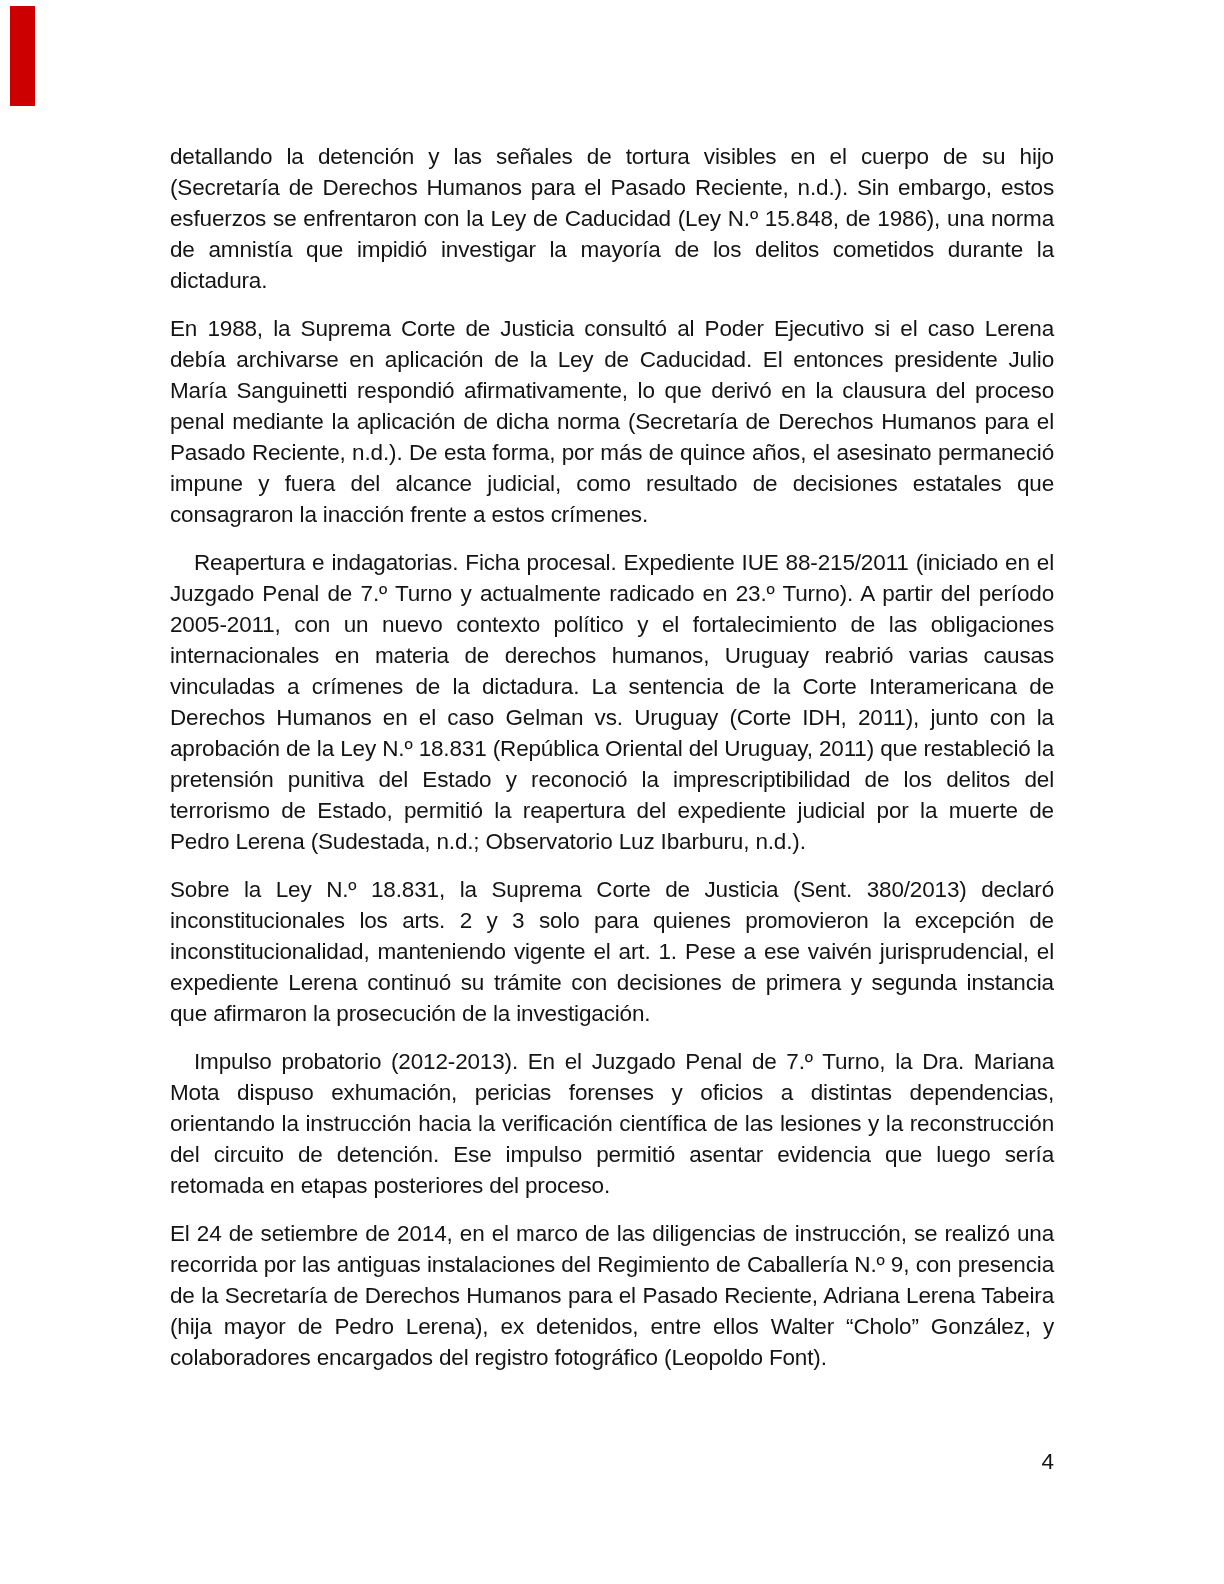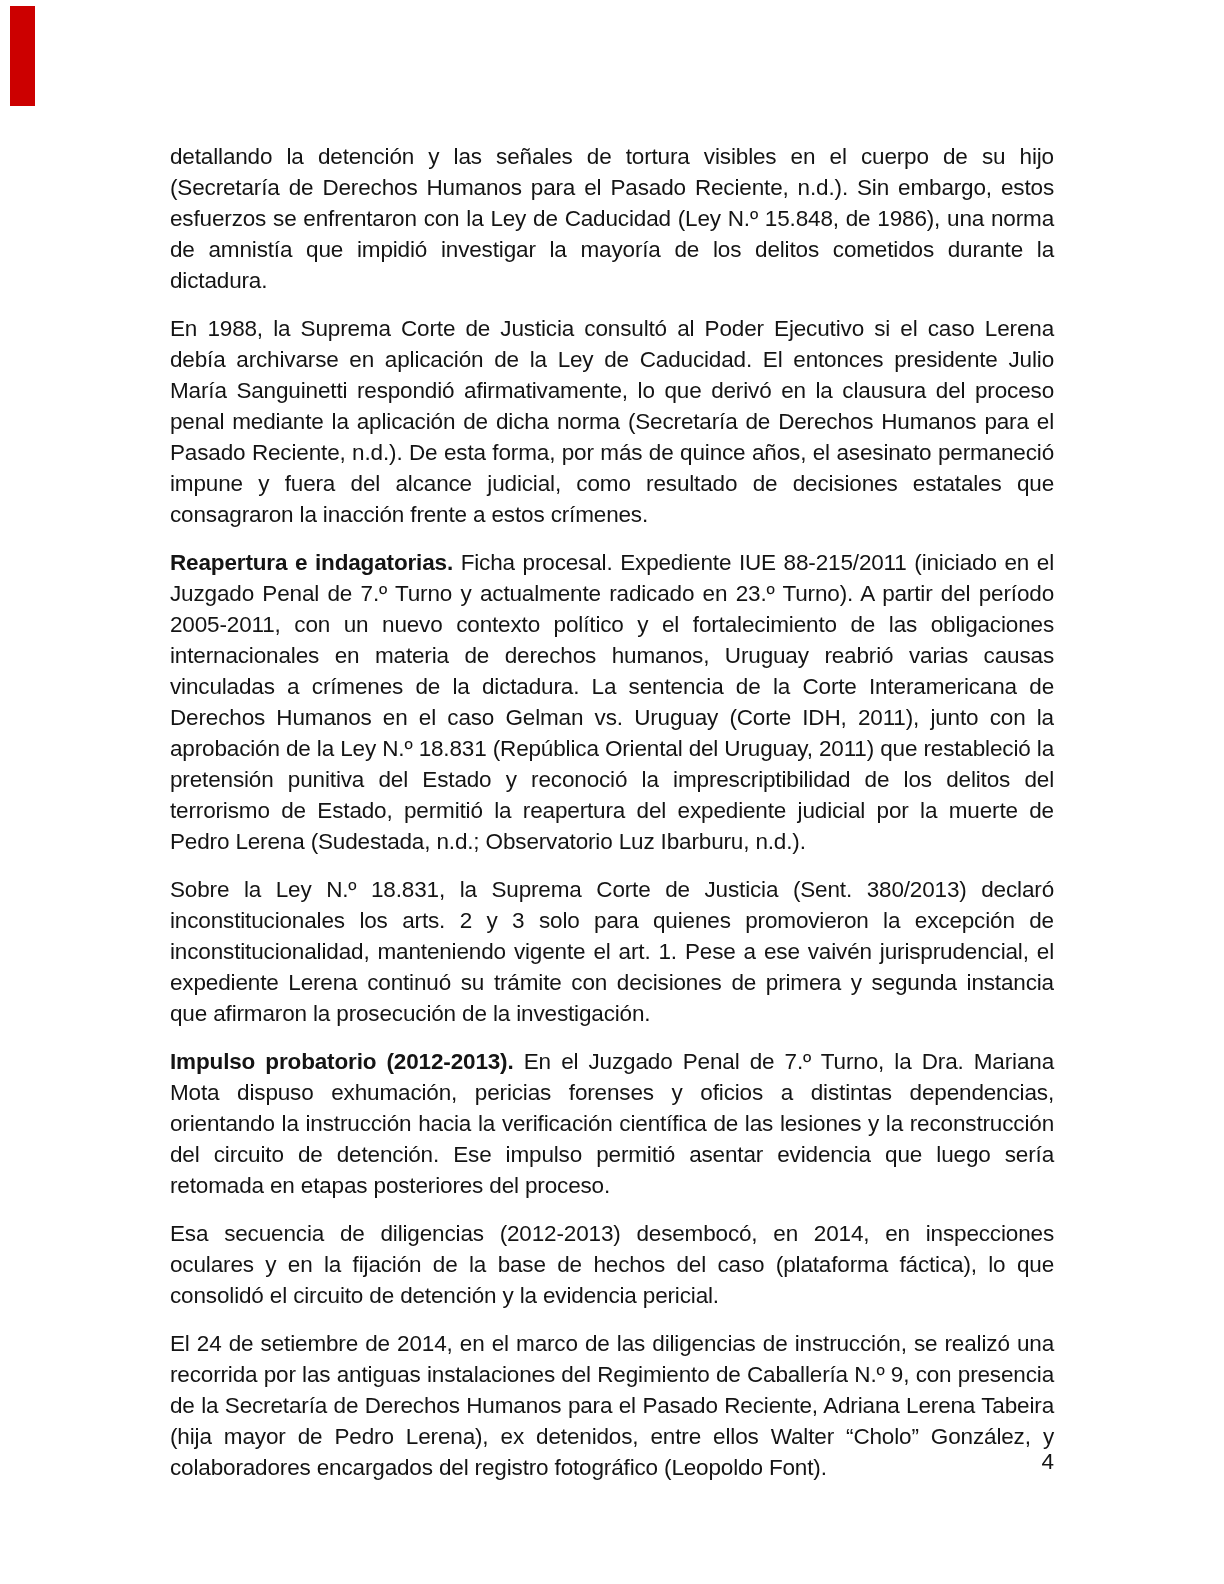--- a/index.html
+++ b/index.html
@@ -31,21 +31,21 @@
       width: 884px;
     }
     .text-block p {
       margin: 0 0 17px 0;
       font-size: 22.5px;
       line-height: 31px;
       letter-spacing: -0.15px;
       text-align: justify;
       text-justify: inter-word;
     }
-    .run-bold { font-weight: 700; }
+    .run-bold { font-weight: 400; margin-left: 24px; }
     .run-italic { }
     .page-number {
       position: absolute;
       left: 170px;
       top: 1446px;
       width: 884px;
       text-align: right;
       font-size: 22.5px;
       line-height: 31px;
     }
@@ -62,21 +62,20 @@
     <p><span>detallando la detención y las señales de tortura visibles en el cuerpo de su hijo (Secretaría de Derechos Humanos para el Pasado Reciente, n.d.). Sin embargo, estos esfuerzos se enfrentaron con la Ley de Caducidad (Ley N.º 15.848, de 1986), una norma de amnistía que impidió investigar la mayoría de los delitos cometidos durante la dictadura.</span></p>
 
     <p><span>En 1988, la Suprema Corte de Justicia consultó al Poder Ejecutivo si el caso Lerena debía archivarse en aplicación de la Ley de Caducidad. El entonces presidente Julio María Sanguinetti respondió afirmativamente, lo que derivó en la clausura del proceso penal mediante la aplicación de dicha norma (Secretaría de Derechos Humanos para el Pasado Reciente, n.d.). De esta forma, por más de quince años, el asesinato permaneció impune y fuera del alcance judicial, como resultado de decisiones estatales que consagraron la inacción frente a estos crímenes.</span></p>
 
     <p><span class="run-bold">Reapertura e indagatorias.</span><span> Ficha procesal. Expediente IUE 88-215/2011 (iniciado en el Juzgado Penal de 7.º Turno y actualmente radicado en 23.º Turno). A partir del período 2005-2011, con un nuevo contexto político y el fortalecimiento de las obligaciones internacionales en materia de derechos humanos, Uruguay reabrió varias causas vinculadas a crímenes de la dictadura. La sentencia de la Corte Interamericana de Derechos Humanos en el caso </span><span class="run-italic">Gelman vs. Uruguay</span><span> (Corte IDH, 2011), junto con la aprobación de la Ley N.º 18.831 (República Oriental del Uruguay, 2011) que restableció la pretensión punitiva del Estado y reconoció la imprescriptibilidad de los delitos del terrorismo de Estado, permitió la reapertura del expediente judicial por la muerte de Pedro Lerena (Sudestada, n.d.; Observatorio Luz Ibarburu, n.d.).</span></p>
 
     <p><span>Sobre la Ley N.º 18.831, la Suprema Corte de Justicia (Sent. 380/2013) declaró inconstitucionales los arts. 2 y 3 solo para quienes promovieron la excepción de inconstitucionalidad, manteniendo vigente el art. 1. Pese a ese vaivén jurisprudencial, el expediente Lerena continuó su trámite con decisiones de primera y segunda instancia que afirmaron la prosecución de la investigación.</span></p>
 
     <p><span class="run-bold">Impulso probatorio (2012-2013).</span><span> En el Juzgado Penal de 7.º Turno, la Dra. Mariana Mota dispuso exhumación, pericias forenses y oficios a distintas dependencias, orientando la instrucción hacia la verificación científica de las lesiones y la reconstrucción del circuito de detención. Ese impulso permitió asentar evidencia que luego sería retomada en etapas posteriores del proceso.</span></p>
 
-    <p><span>Esa secuencia de diligencias (2012-2013) desembocó, en 2014, en inspecciones oculares y en la fijación de la base de hechos del caso (plataforma fáctica), lo que consolidó el circuito de detención y la evidencia pericial.</span></p>
 
     <p><span>El 24 de setiembre de 2014, en el marco de las diligencias de instrucción, se realizó una recorrida por las antiguas instalaciones del Regimiento de Caballería N.º 9, con presencia de la Secretaría de Derechos Humanos para el Pasado Reciente, Adriana Lerena Tabeira (hija mayor de Pedro Lerena), ex detenidos, entre ellos Walter “Cholo” González, y colaboradores encargados del registro fotográfico (Leopoldo Font).</span></p>
 
   </main>
 
   <div class="page-number">4</div>
 
 </div>
 
 </body></html>

